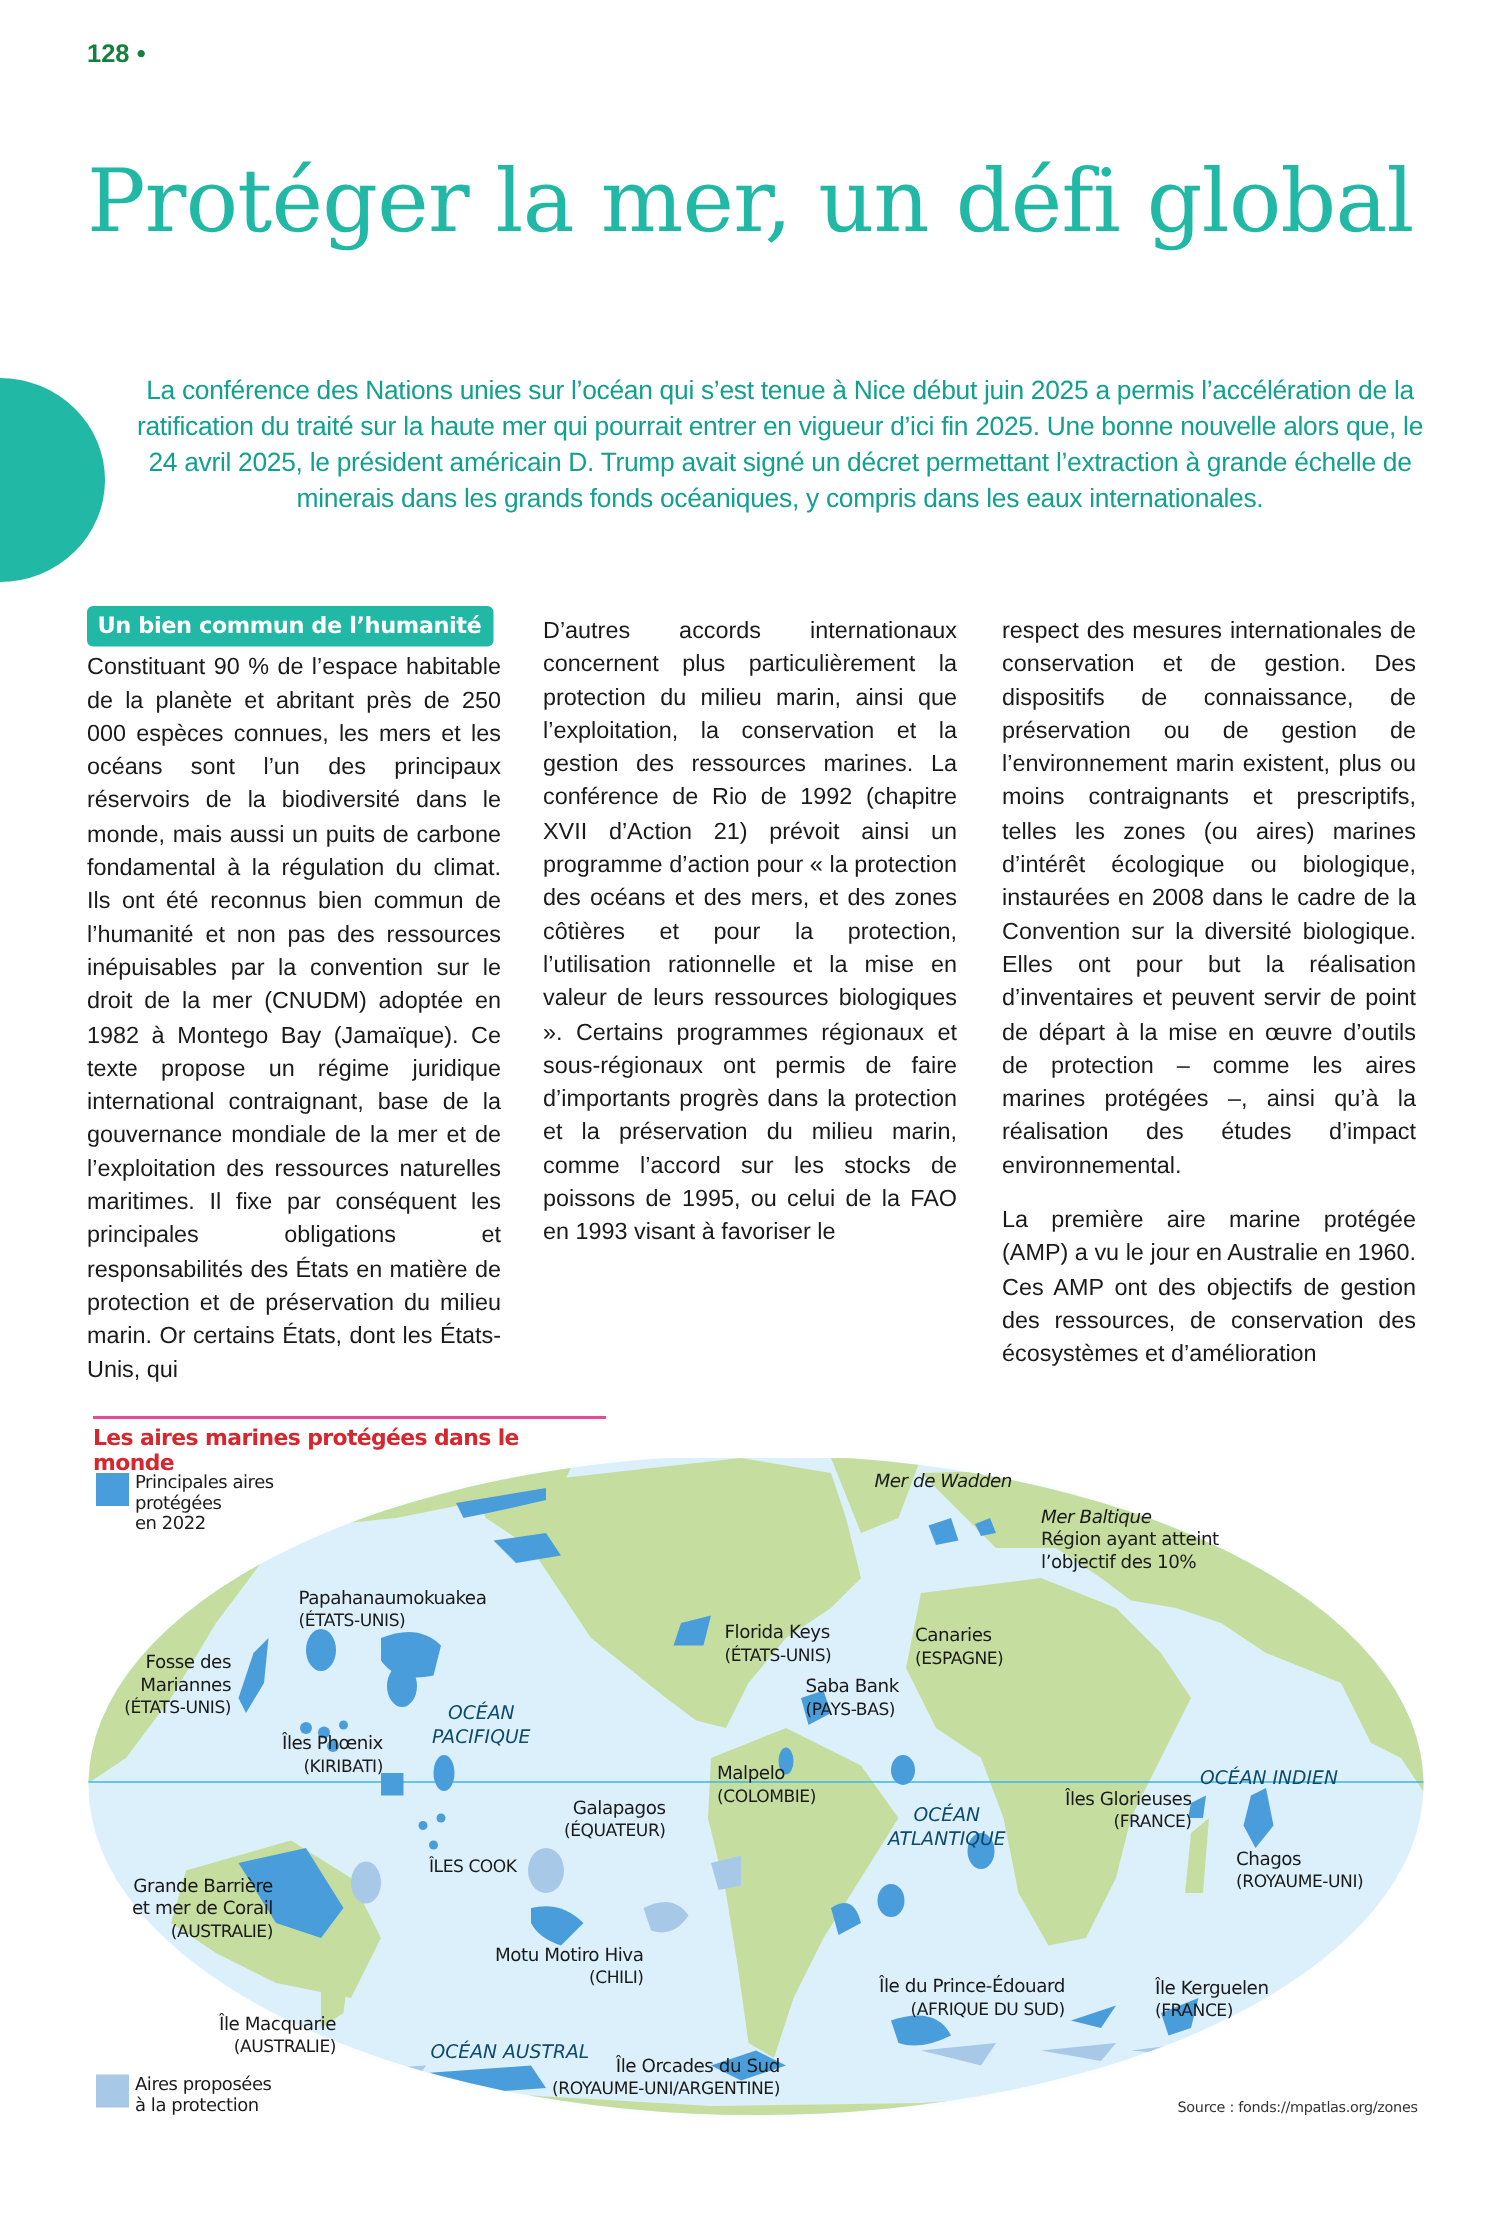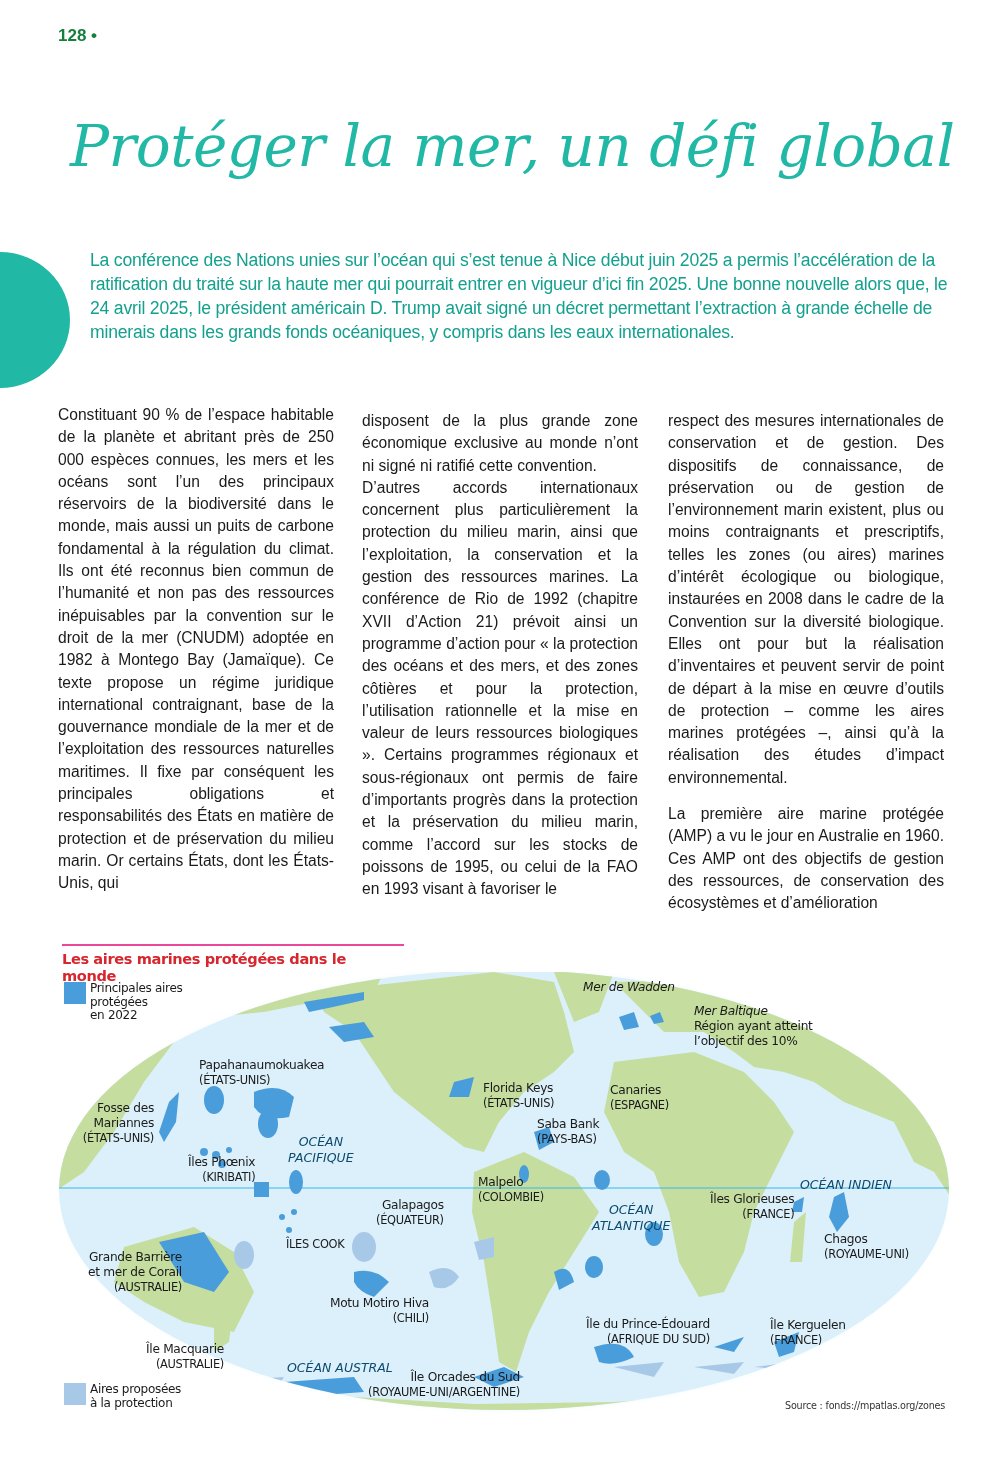--- a/index.html
+++ b/index.html
@@ -1,21 +1,21 @@
 <!DOCTYPE html>
 <html><head>
 <meta charset="utf-8">
 <style>
   html, body { margin: 0; padding: 0; background: #ffffff; }
   body { width: 1000px; height: 1480px; position: relative; overflow: hidden; font-family: "Liberation Sans", sans-serif; color: #1f1f1f; }
   .page-num { position: absolute; left: 58px; top: 26px; font-size: 17px; font-weight: bold; color: #15803d; }
-  .title { position: absolute; left: 58px; top: 100px; font-family: "DejaVu Serif", serif; font-size: 58px; color: #21b8a5; letter-spacing: -0.5px; margin: 12px; font-weight: normal; font-style: italic; }
+  .title { position: absolute; left: 58px; top: 100px; font-family: "DejaVu Serif", serif; font-size: 58px; color: #21b8a5; letter-spacing: -0.5px; margin: 0; font-weight: normal; }
   .deco-circle { position: absolute; left: -70px; top: 252px; width: 140px; height: 136px; border-radius: 50%; background: #21b8a5; }
   .intro { position: absolute; left: 90px; top: 248px; width: 860px; font-size: 17.6px; line-height: 24px; color: #13a08e; letter-spacing: -0.2px; }
-  .intro p { margin: 0; }
+  .intro p { margin: 0; text-align: center; }
   .col { position: absolute; top: 404px; width: 276px; font-size: 15.6px; line-height: 22.3px; color: #1a1a1a; text-align: justify; }
   .col p { margin: 0; }
   .col1 { left: 58px; }
   .col2 { left: 362px; top: 410px; }
   .col3 { left: 668px; top: 410px; }
   .sec-head { display: inline-block; background: #21b8a5; color: #fff; font-family: "DejaVu Sans", sans-serif; font-weight: bold; font-size: 15px; padding: 2px 8px 3px 7px; border-radius: 4px; margin-bottom: 3px; letter-spacing: -0.3px; }
   .gap { height: 14px; }
   .map-head { position: absolute; left: 62px; top: 944px; width: 342px; border-top: 2px solid #ec4899; padding-top: 4px; font-family: "DejaVu Sans", sans-serif; font-weight: bold; font-size: 14.6px; color: #d6262e; letter-spacing: -0.4px; }
   .map { position: absolute; left: 54px; top: 972px; width: 900px; height: 450px; }
   .lbl { position: absolute; font-family: "DejaVu Sans", sans-serif; font-size: 12.2px; line-height: 15px; color: #1a1a1a; white-space: nowrap; letter-spacing: -0.3px; }
@@ -32,25 +32,25 @@
 <body>
 
 <div class="page-num">128 •</div>
 <h1 class="title">Protéger la mer, un défi global</h1>
 <div class="deco-circle"></div>
 <div class="intro">
     <p>La conférence des Nations unies sur l’océan qui s’est tenue à Nice début juin 2025 a permis l’accélération de la ratification du traité sur la haute mer qui pourrait entrer en vigueur d’ici fin 2025. Une bonne nouvelle alors que, le 24 avril 2025, le président américain D. Trump avait signé un décret permettant l’extraction à grande échelle de minerais dans les grands fonds océaniques, y compris dans les eaux internationales.</p>
   </div>
 
 <div class="col col1">
+  <div class="sec-head">Un bien commun de l’humanité</div>
   <p>Constituant 90 % de l’espace habitable de la planète et abritant près de 250 000 espèces connues, les mers et les océans sont l’un des principaux réservoirs de la biodiversité dans le monde, mais aussi un puits de carbone fondamental à la régulation du climat. Ils ont été reconnus bien commun de l’humanité et non pas des ressources inépuisables par la convention sur le droit de la mer (CNUDM) adoptée en 1982 à Montego Bay (Jamaïque). Ce texte propose un régime juridique international contraignant, base de la gouvernance mondiale de la mer et de l’exploitation des ressources naturelles maritimes. Il fixe par conséquent les principales obligations et responsabilités des États en matière de protection et de préservation du milieu marin. Or certains États, dont les États-Unis, qui</p>
 </div>
 
 <div class="col col2">
-  <p>disposent de la plus grande zone économique exclusive au monde n’ont ni signé ni ratifié cette convention.</p>
   <p>D’autres accords internationaux concernent plus particulièrement la protection du milieu marin, ainsi que l’exploitation, la conservation et la gestion des ressources marines. La conférence de Rio de 1992 (chapitre XVII d’Action 21) prévoit ainsi un programme d’action pour « la protection des océans et des mers, et des zones côtières et pour la protection, l’utilisation rationnelle et la mise en valeur de leurs ressources biologiques ». Certains programmes régionaux et sous-régionaux ont permis de faire d’importants progrès dans la protection et la préservation du milieu marin, comme l’accord sur les stocks de poissons de 1995, ou celui de la FAO en 1993 visant à favoriser le</p>
 </div>
 
 <div class="col col3">
   <p>respect des mesures internationales de conservation et de gestion. Des dispositifs de connaissance, de préservation ou de gestion de l’environnement marin existent, plus ou moins contraignants et prescriptifs, telles les zones (ou aires) marines d’intérêt écologique ou biologique, instaurées en 2008 dans le cadre de la Convention sur la diversité biologique. Elles ont pour but la réalisation d’inventaires et peuvent servir de point de départ à la mise en œuvre d’outils de protection – comme les aires marines protégées –, ainsi qu’à la réalisation des études d’impact environnemental.</p>
   <div class="gap"></div>
   <p>La première aire marine protégée (AMP) a vu le jour en Australie en 1960. Ces AMP ont des objectifs de gestion des ressources, de conservation des écosystèmes et d’amélioration</p>
 </div>
 
 <div class="map-head">Les aires marines protégées dans le monde</div>

